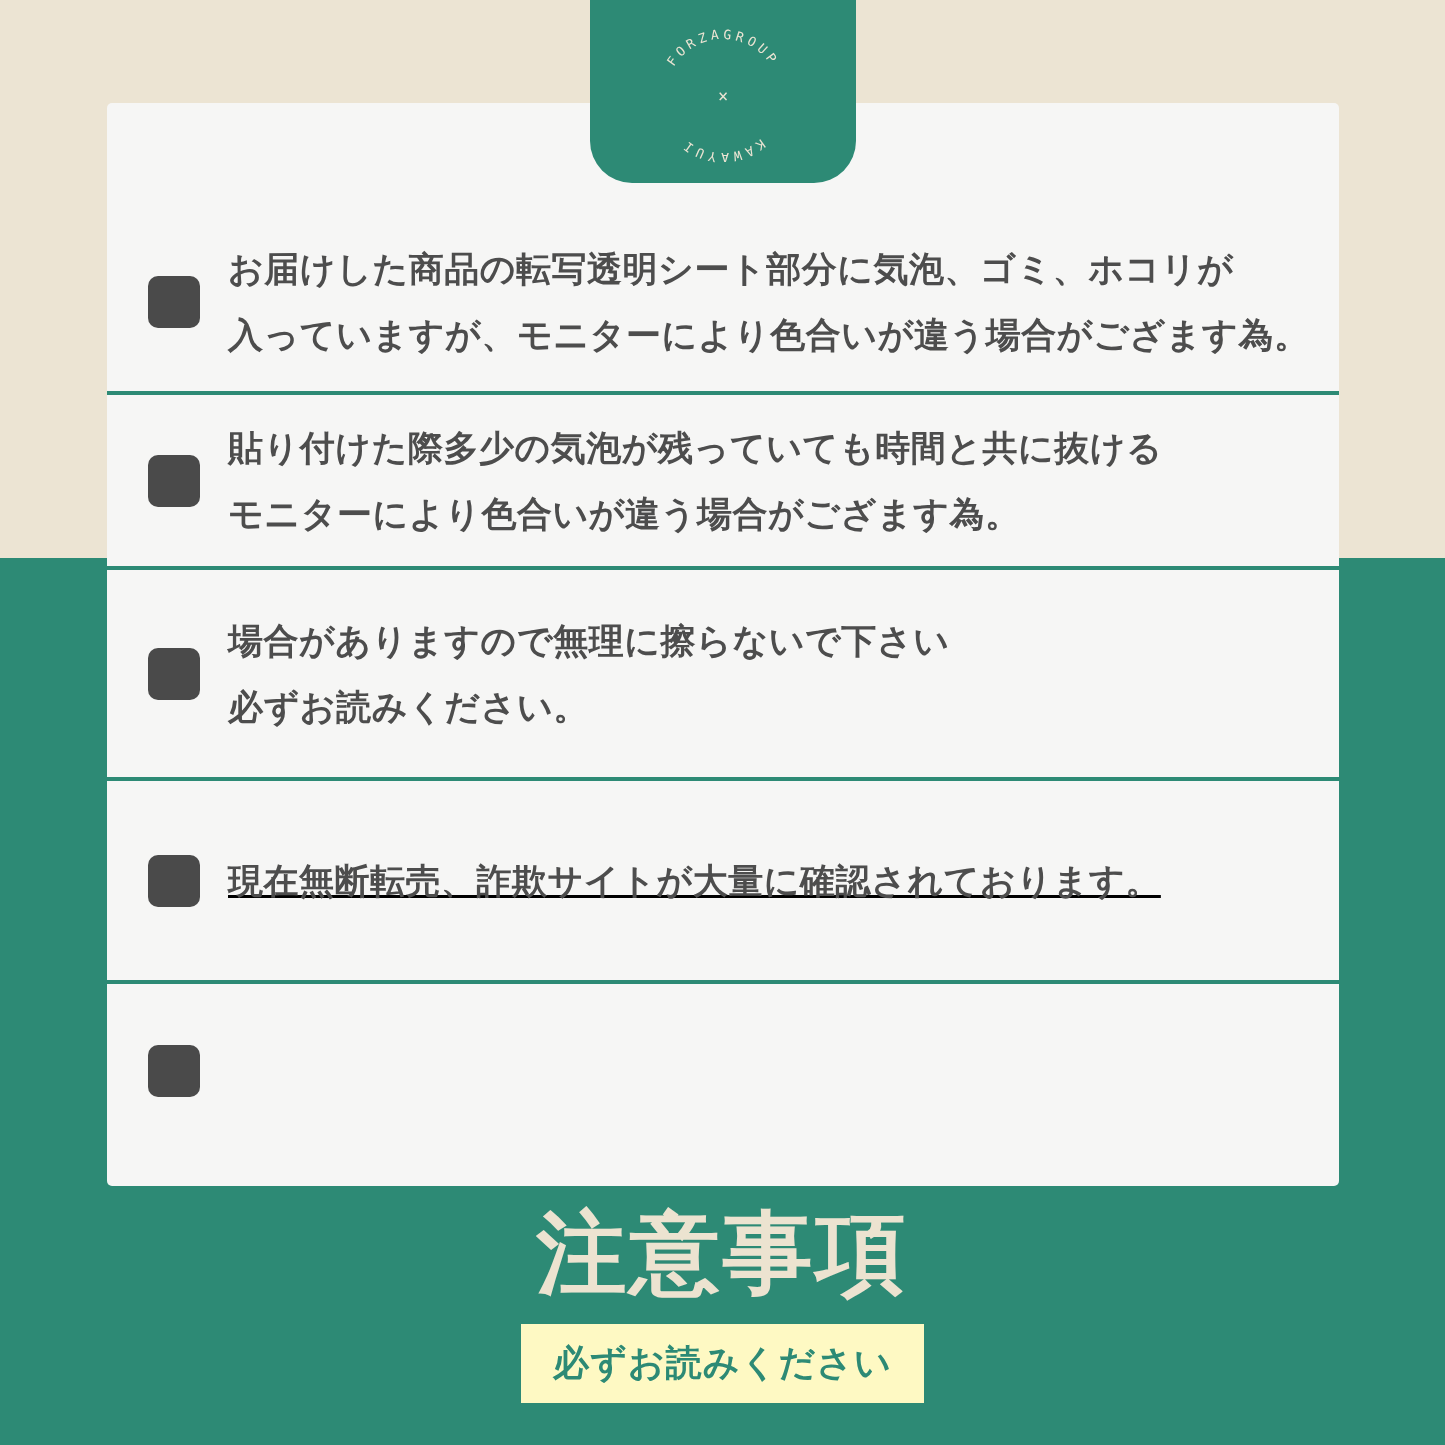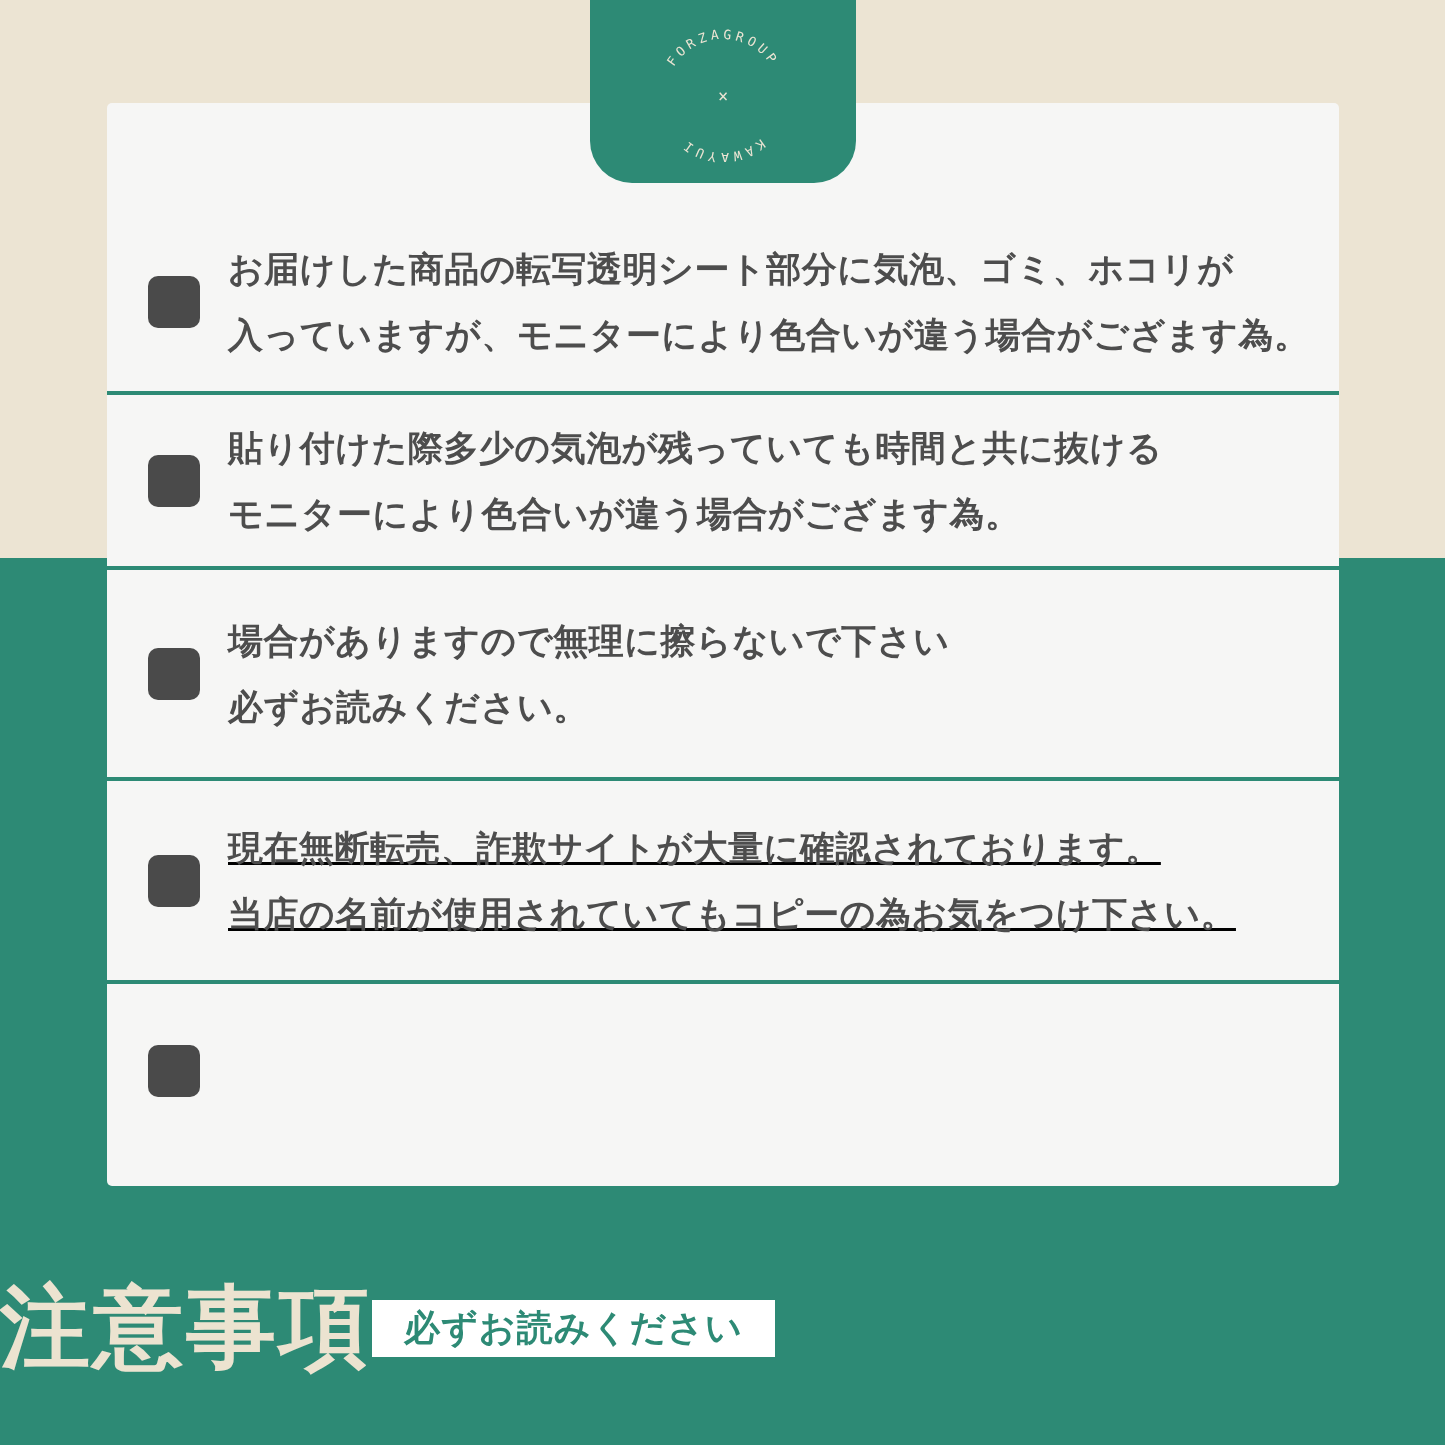--- a/index.html
+++ b/index.html
@@ -74,38 +74,38 @@
     font-family: "DejaVu Sans Mono", monospace;
     font-size: 17px;
     fill: #ece4d3;
     dominant-baseline: central;
   }
 
   
   .footer {
     position: absolute; top: 1186px; left: 0;
     width: 100%; height: 259px;
-    display: flex; flex-direction: row; align-items: center;
+    display: flex; flex-direction: column; align-items: center;
   }
   .footer-title {
     margin-top: 22px;
     font-size: 90px;
     font-weight: 900;
     letter-spacing: 3px;
     line-height: 1;
     color: #ece3d0;
   }
   .footer-sub {
     margin-top: 26px;
-    background: #ffffff;
+    background: #fef9c3;
     color: #2d8a75;
     font-size: 36px;
     font-weight: 900;
     letter-spacing: 1px;
-    padding: 4px 32px;
+    padding: 15px 32px;
   }
 </style>
 </head>
 <body>
 
 <div class="bg-top"></div>
 
 <div class="panel">
 
   <section class="section s1">
@@ -139,21 +139,20 @@
       </div>
     </div>
   </section>
   <div class="separator"></div>
 
   <section class="section s4">
     <div class="row">
       <span class="bullet"></span>
       <div class="notice-text">
         <div>現在無断転売、詐欺サイトが大量に確認されております。</div>
-        <div>当店の名前が使用されていてもコピーの為お気をつけ下さい。</div>
       </div>
     </div>
   </section>
   <div class="separator"></div>
 
   <section class="section s5">
     <div class="row">
       <span class="bullet"></span>
     </div>
   </section>

